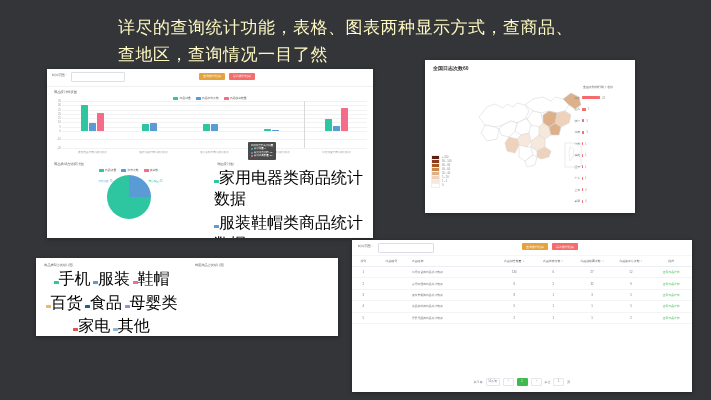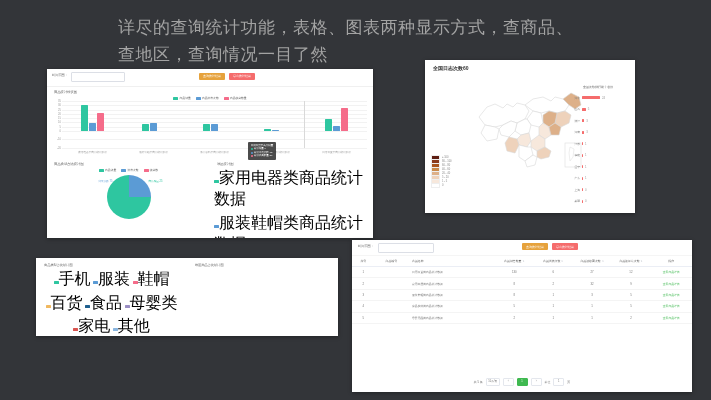--- a/index.html
+++ b/index.html
@@ -7,21 +7,21 @@
     width:711px;height:400px;overflow:hidden;
     background:#333539;
     font-family:"Liberation Sans","DejaVu Sans",sans-serif;
     position:relative;
   }
   .slide{position:absolute;inset:0;}
 
   
   .title{
     position:absolute;left:118px;top:14px;width:520px;
-    color:#a3a3a3;font-size:17px;line-height:27px;
+    color:#fef9c3;font-size:17px;line-height:27px;
     letter-spacing:.5px;white-space:pre-wrap;
   }
 
   
   .panel{position:absolute;background:#fff;overflow:hidden;
          box-shadow:0 1px 4px rgba(0,0,0,.35);}
 
   
   #panel-charts{left:47px;top:69px;width:326px;height:169px;}
   .p1-toolbar{height:17px;border-bottom:1px solid #f0f0f0;position:relative;}

